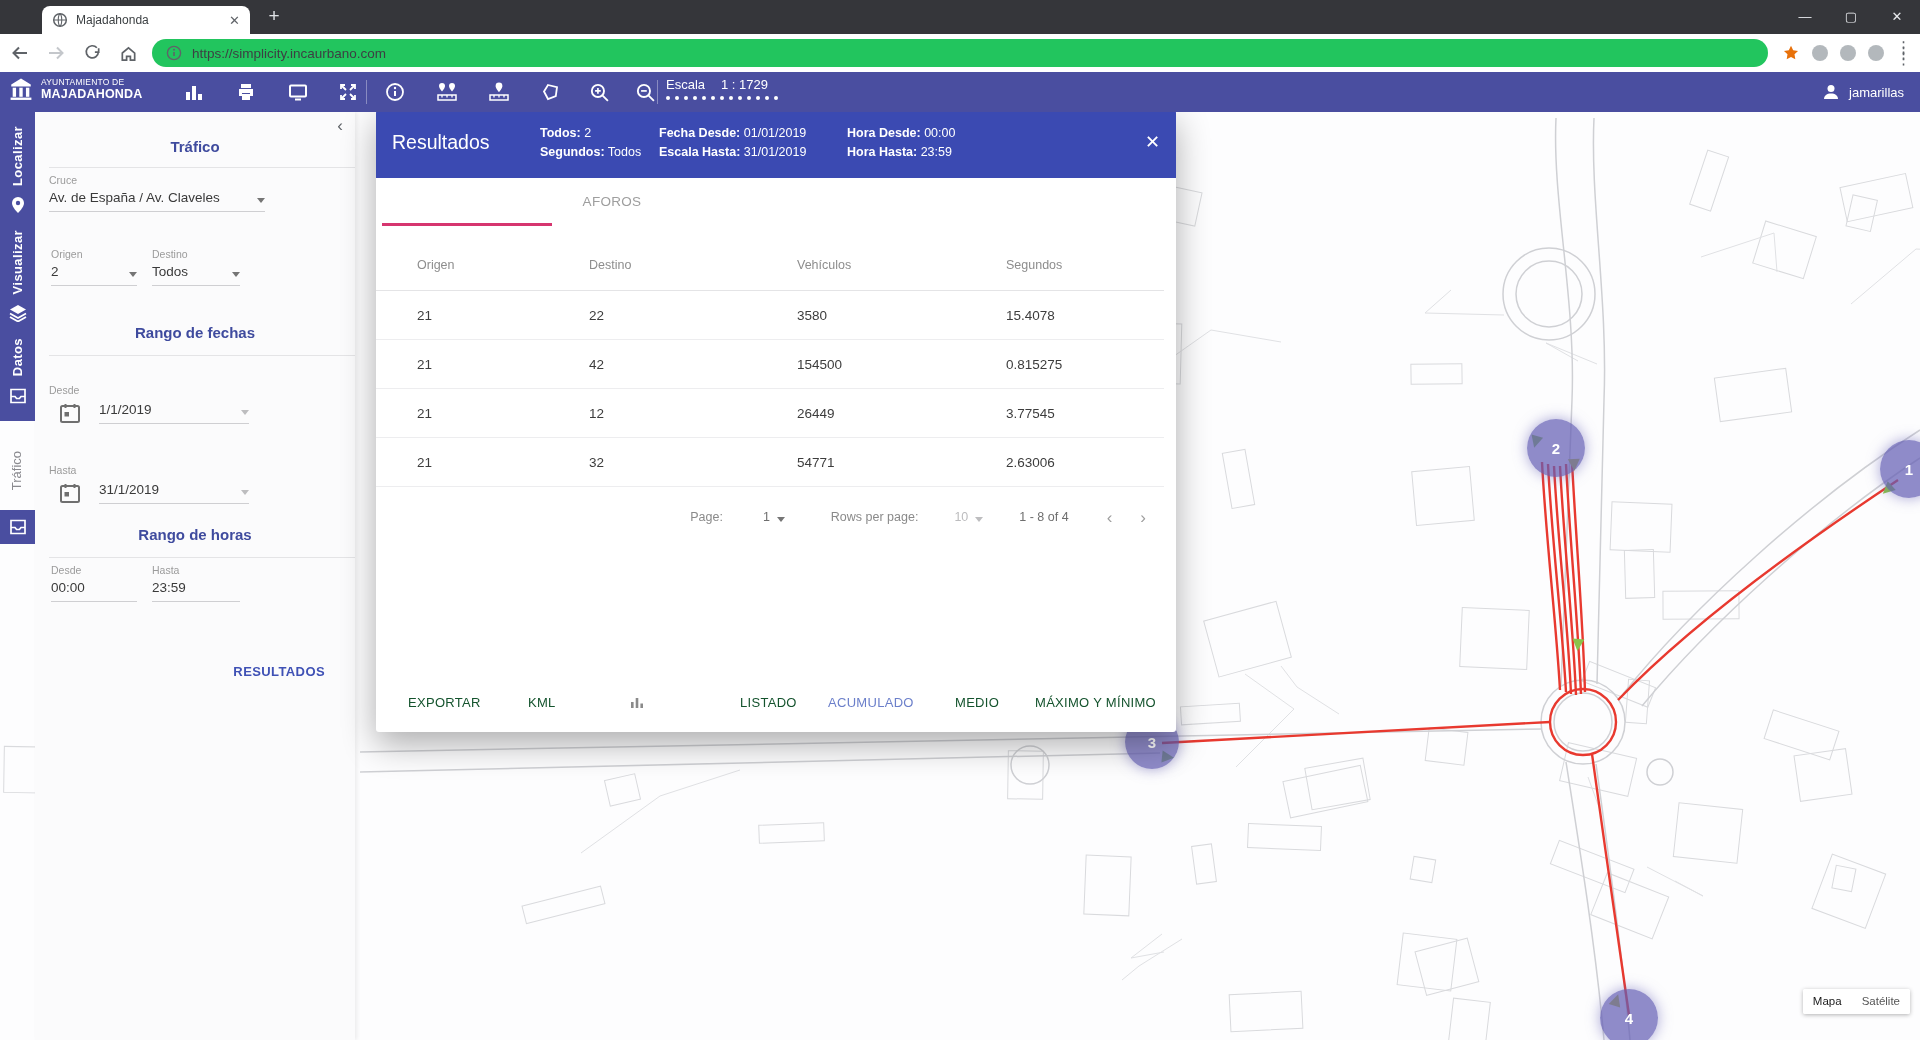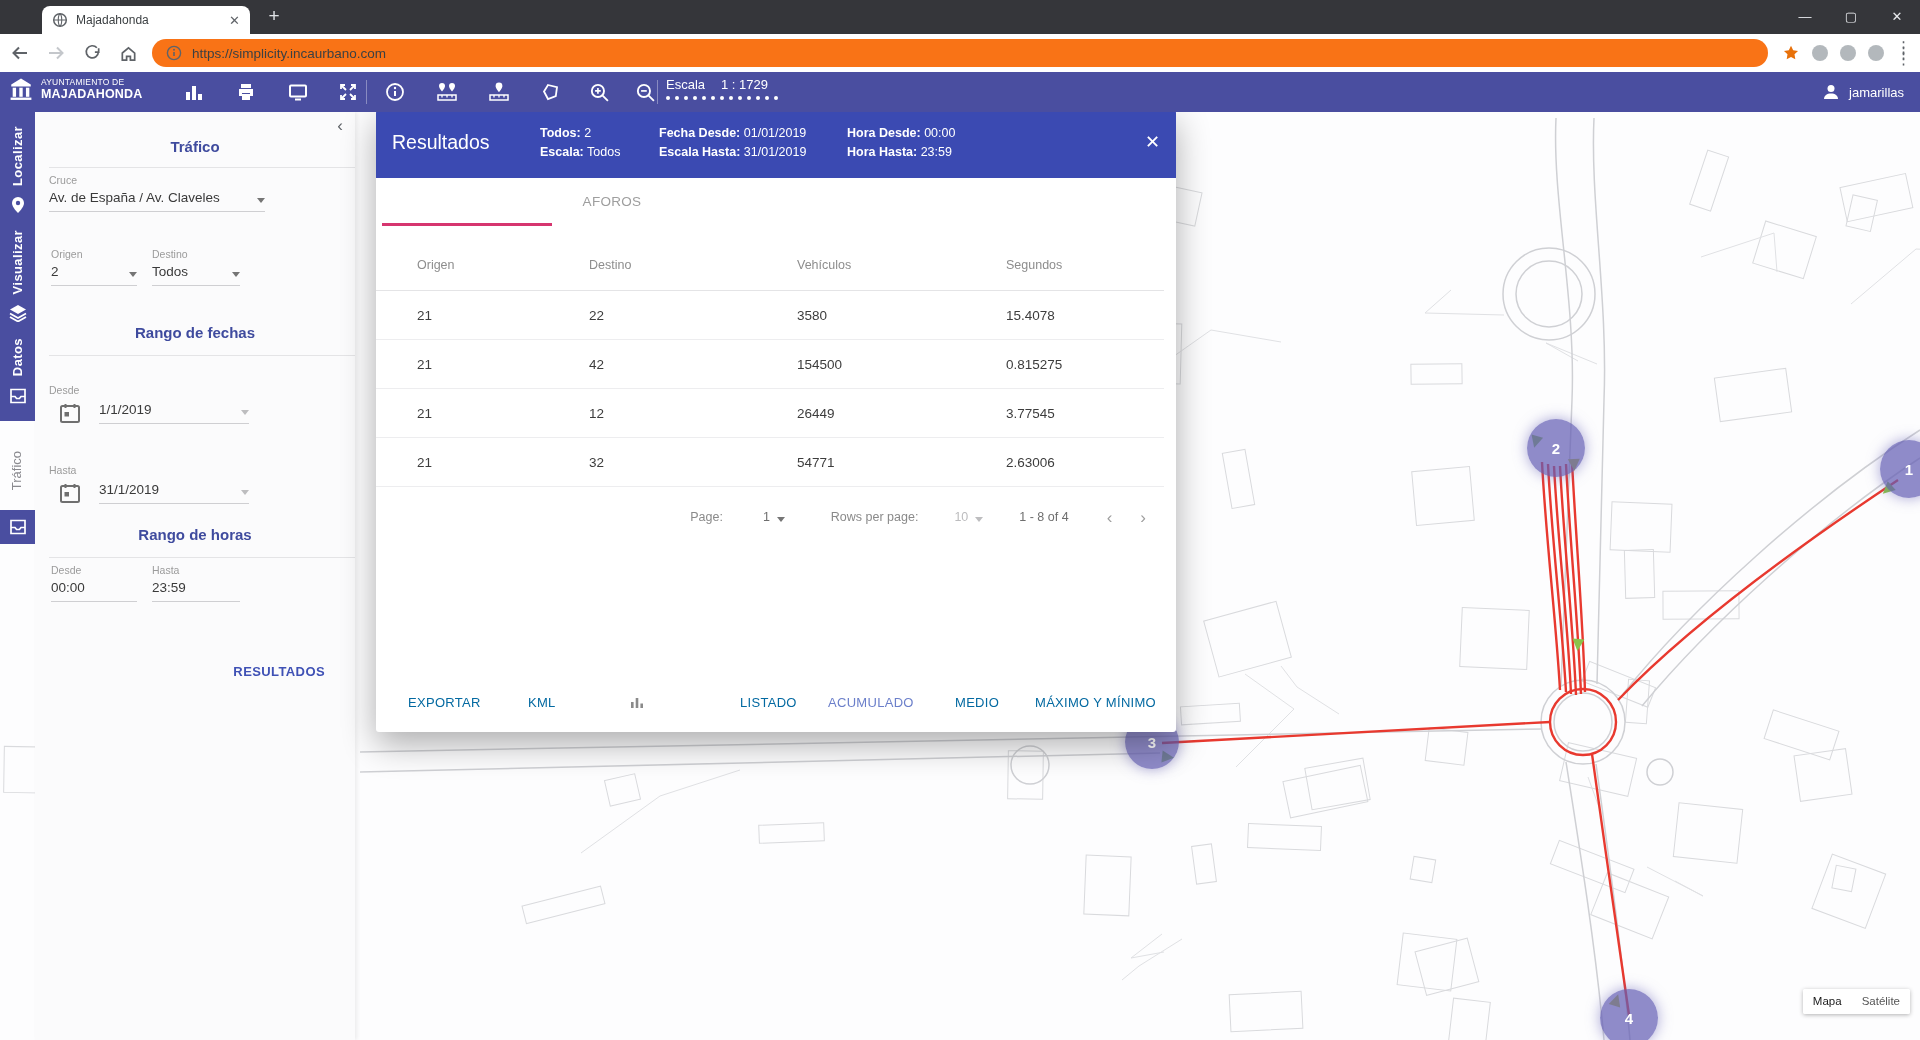--- a/index.html
+++ b/index.html
@@ -10,21 +10,21 @@
   .tabbar{position:absolute;left:0;top:0;right:0;height:34px;background:#35363a;z-index:10}
   .tab{position:absolute;left:42px;top:6px;width:208px;height:28px;background:#fff;border-radius:8px 8px 0 0;display:flex;align-items:center;padding:0 10px;box-sizing:border-box}
   .tab-title{font-size:12px;color:#3c4043;margin-left:8px;flex:1;white-space:nowrap;overflow:hidden}
   .tab-close{color:#5f6368;font-size:13px;cursor:default}
   .newtab{position:absolute;left:262px;top:5px;color:#dfe1e5;font-size:19px;width:24px;text-align:center}
   .winctl{position:absolute;right:0;top:0;height:34px;display:flex;z-index:11}
   .winbtn{width:46px;text-align:center;line-height:34px;color:#e8eaed;font-size:13px}
 
   .urlbar{position:absolute;top:34px;left:0;right:0;height:38px;background:#fff;display:flex;align-items:center;z-index:10}
   .navic{width:32px;height:32px;display:flex;align-items:center;justify-content:center;margin-left:4px}
-  .omnibox{flex:1;height:28px;background:#f97316;border-radius:14px;display:flex;align-items:center;padding:0 14px;margin-left:8px;color:#3c4043;font-size:13.5px}
+  .omnibox{flex:1;height:28px;background:#22c55e;border-radius:14px;display:flex;align-items:center;padding:0 14px;margin-left:8px;color:#3c4043;font-size:13.5px}
   .omnibox .url{margin-left:10px}
   .ub-right{display:flex;align-items:center;margin:0 10px 0 14px;gap:12px}
   .extdot{width:16px;height:16px;border-radius:50%;background:#9aa0a6;opacity:.75}
   .kebab{color:#5f6368;font-size:15px;letter-spacing:0;line-height:6px;text-align:center;width:14px}
 
   
   .toolbar{position:absolute;top:72px;left:0;right:0;height:40px;background:#4a4ea0;z-index:10;color:#fff}
   .logo{position:absolute;left:8px;top:4px;display:flex;align-items:center;gap:7px}
   .logo-text div:first-child{font-size:8.5px;font-weight:normal;letter-spacing:.2px}
   .logo-text div:last-child{font-size:12.5px;font-weight:bold;letter-spacing:.2px}
@@ -71,21 +71,21 @@
   .tabline{position:absolute;bottom:0;height:3px;background:#d6356f}
   .tablewrap{position:absolute;left:0;right:12px;top:130px}
   .thead,.trow{display:grid;grid-template-columns:172px 208px 209px 1fr;padding-left:41px;padding-right:18px;align-items:center}
   .thead{height:50px;color:#8d8d8d;font-size:12.5px;border-bottom:1px solid #e4e4e6}
   .trow{height:48px;color:#3d3d3d;font-size:13.5px;border-bottom:1px solid #ededef}
   .pager{position:absolute;top:392px;right:30px;height:30px;display:flex;align-items:center;font-size:12.5px;color:#8a8a8a}
   .pager .val{display:flex;align-items:flex-end;gap:7px;color:#6e6e6e}
   .pager .dim{color:#bcbcbe}
   .pchev{font-size:17px;color:#9e9e9e;line-height:1}
   .mfoot{position:absolute;left:0;right:0;bottom:0;height:60px}
-  .fbtn{position:absolute;top:50%;transform:translateY(-50%);font-size:13px;color:#0369a1;letter-spacing:.3px;white-space:nowrap}
+  .fbtn{position:absolute;top:50%;transform:translateY(-50%);font-size:13px;color:#14532d;letter-spacing:.3px;white-space:nowrap}
   .fbtn.active{color:#6b7fca}
 
   
   #mapsvg{position:absolute;left:0;top:0;z-index:0}
   .node{position:absolute;border-radius:50%;background:rgba(100,94,180,.72);color:#fff;font-weight:bold;font-size:15px;display:flex;align-items:center;justify-content:center;box-shadow:0 0 14px rgba(100,94,180,.55);z-index:1}
   #node1{left:1880px;top:440px;width:58px;height:58px}
   #node2{left:1527px;top:419px;width:58px;height:58px}
   #node3{left:1125px;top:715px;width:54px;height:54px}
   #node4{left:1600px;top:989px;width:58px;height:58px}
   .map-ctl{position:absolute;right:10px;bottom:26px;display:flex;box-shadow:0 1px 4px rgba(0,0,0,.3);border-radius:2px;overflow:hidden;z-index:2;height:25px;font-size:11.5px}
@@ -513,21 +513,21 @@
     </div>
 
     <span class="results-btn">RESULTADOS</span>
   </div>
 
   <div class="modal">
     <div class="mhead">
       <span class="mtitle">Resultados</span>
       <div class="msum" style="left:164px">
         <div><b>Todos:</b> <span>2</span></div>
-        <div><b>Escala:</b> <span>Todos</span></div>
+        <div><b>Segundos:</b> <span>Todos</span></div>
       </div>
       <div class="msum" style="left:283px">
         <div><b>Fecha Desde:</b> <span>01/01/2019</span></div>
         <div><b>Escala Hasta:</b> <span>31/01/2019</span></div>
       </div>
       <div class="msum" style="left:471px">
         <div><b>Hora Desde:</b> <span>00:00</span></div>
         <div><b>Hora Hasta:</b> <span>23:59</span></div>
       </div>
       <span class="mclose">✕</span>

